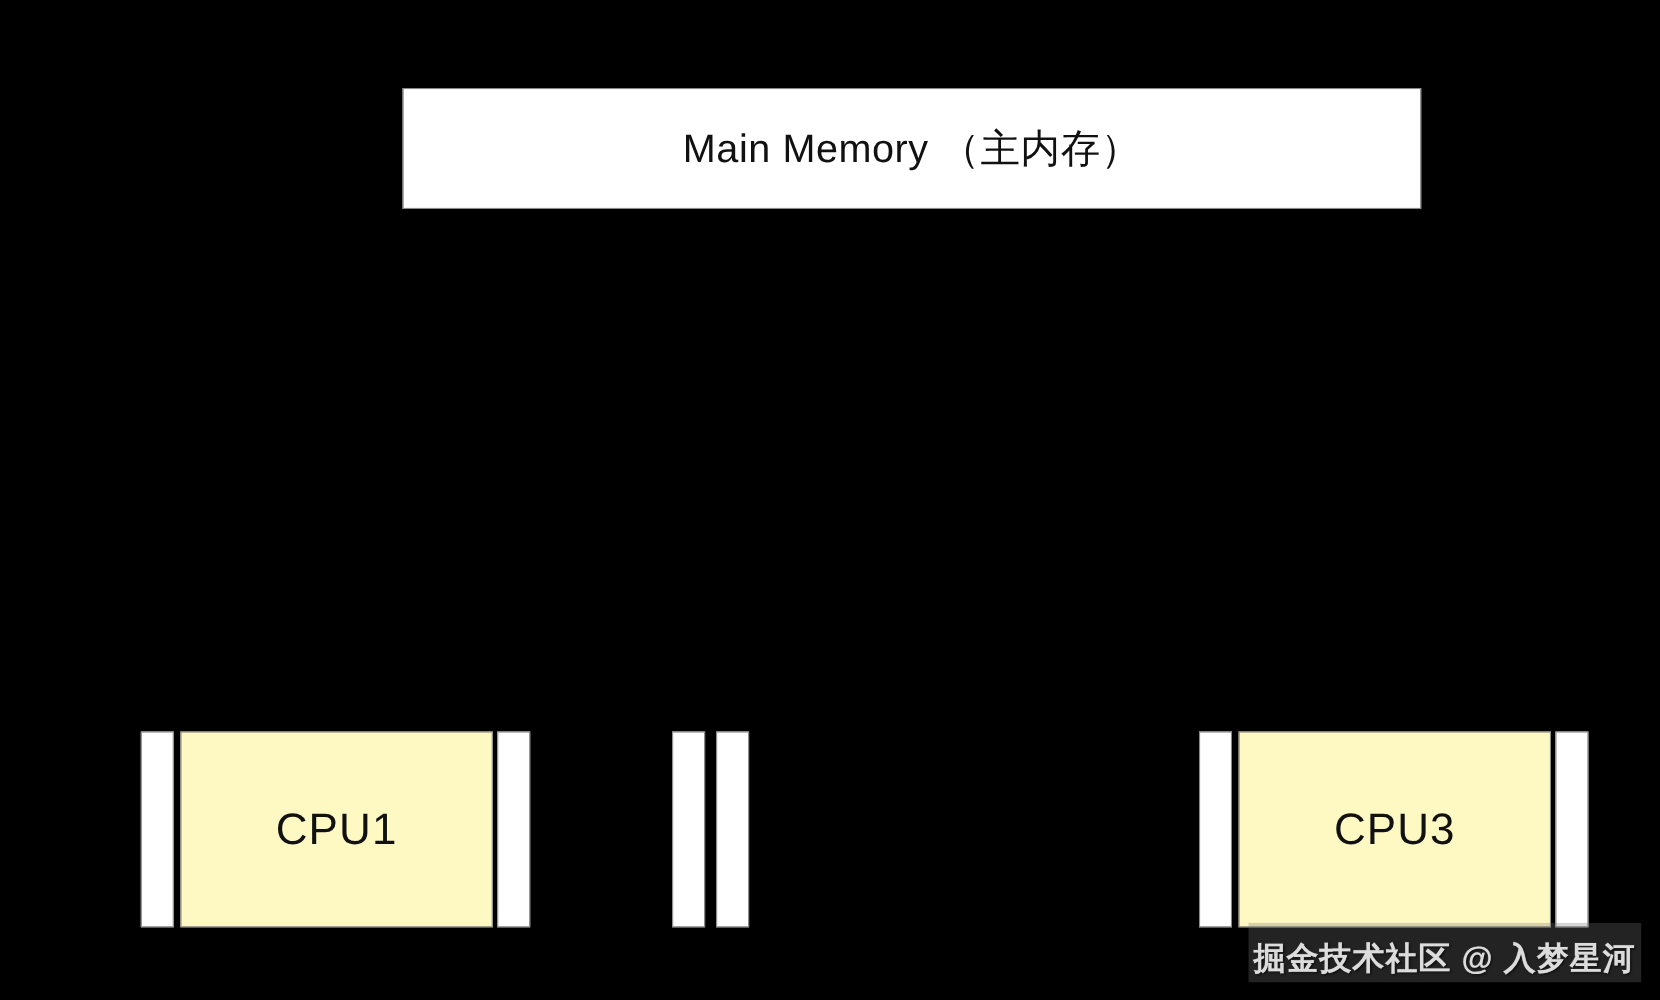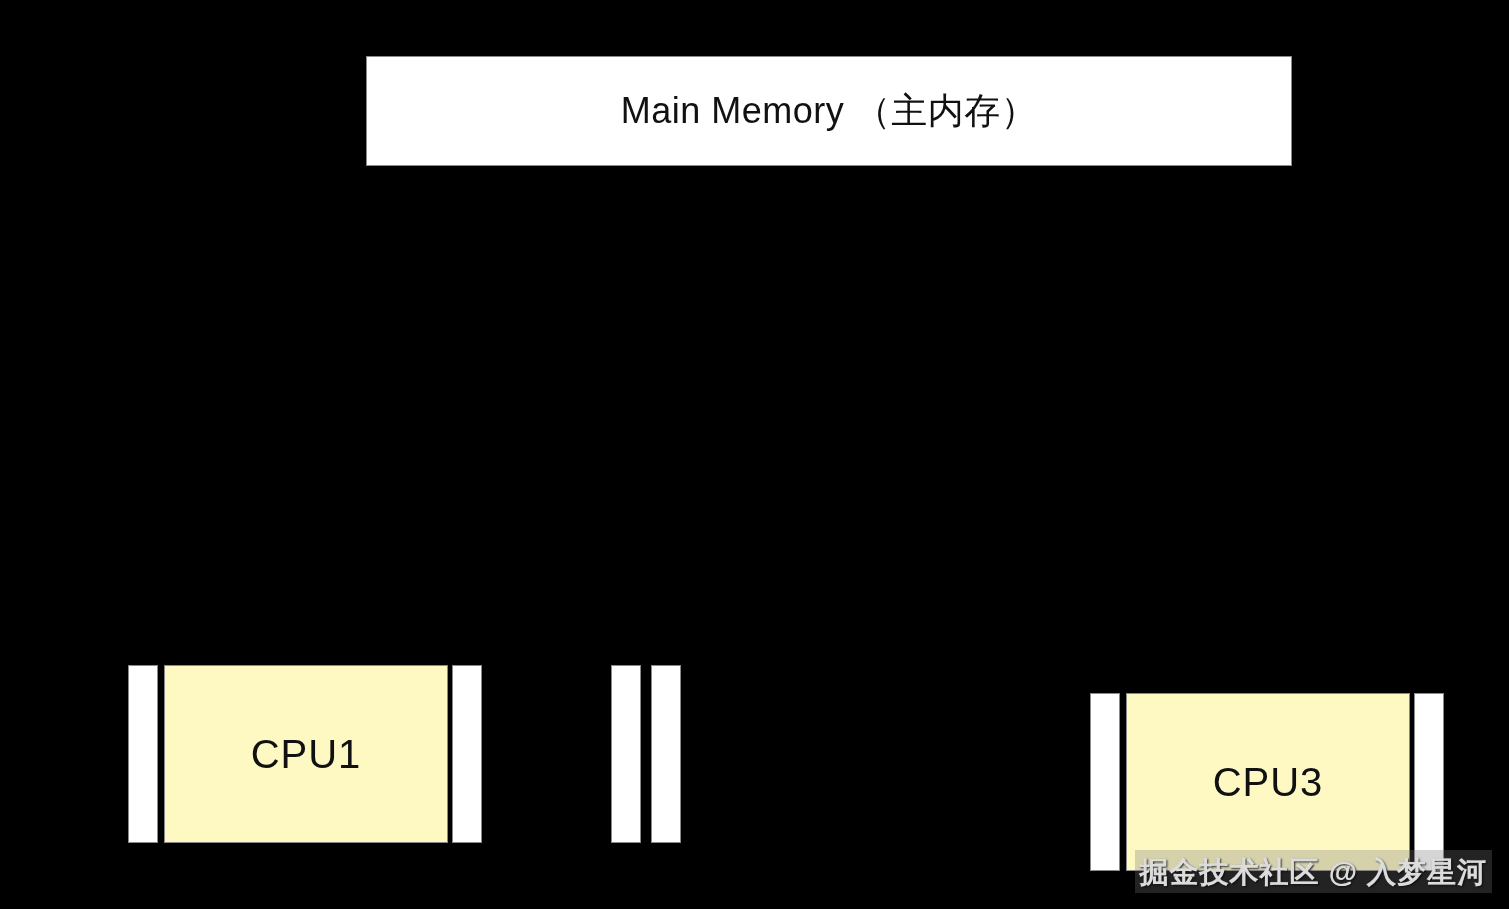--- a/index.html
+++ b/index.html
@@ -16,21 +16,21 @@
     font-family: "Liberation Sans", "DejaVu Sans", sans-serif;
   }
   .white-box {
     background: #ffffff;
     border: 1px solid #8a8a8a;
     box-sizing: border-box;
   }
   #main-memory {
     position: absolute;
     left: 366px;
-    top: 56px;
+    top: 80px;
     width: 926px;
     height: 110px;
     display: flex;
     align-items: center;
     justify-content: center;
   }
   #main-memory .label {
     font-size: 36px;
     color: #111111;
     letter-spacing: 0.5px;
@@ -40,21 +40,21 @@
     position: absolute;
     top: 665px;
     width: 354px;
     height: 178px;
     display: flex;
     flex-direction: row;
     align-items: stretch;
   }
   #cpu-group-1 { left: 128px; }
   #cpu-group-2 { left: 611px; }
-  #cpu-group-3 { left: 1090px; margin-top: 28px; }
+  #cpu-group-3 { left: 1090px; }
   .side-bar {
     width: 30px;
     flex: 0 0 30px;
     background: #ffffff;
     border: 1px solid #8a8a8a;
     box-sizing: border-box;
   }
   .side-bar.left  { margin-right: 6px; }
   .side-bar.right { margin-left: 4px; }
   .cpu-box {
@@ -74,21 +74,21 @@
   }
   #watermark {
     position: absolute;
     right: 17px;
     bottom: 16px;
     font-size: 29px;
     font-weight: 600;
     line-height: 1.25;
     color: #dcdcdc;
     background: rgba(115, 115, 115, 0.30);
-    padding: 4px 5px 3px 5px;
+    padding: 15px 5px 3px 5px;
     letter-spacing: 1px;
     white-space: nowrap;
     text-shadow: 0 0 1px rgba(255,255,255,0.45), 1px 1px 2px rgba(0,0,0,0.85);
   }
 </style>
 </head>
 <body>
 
 <div id="stage">
 

